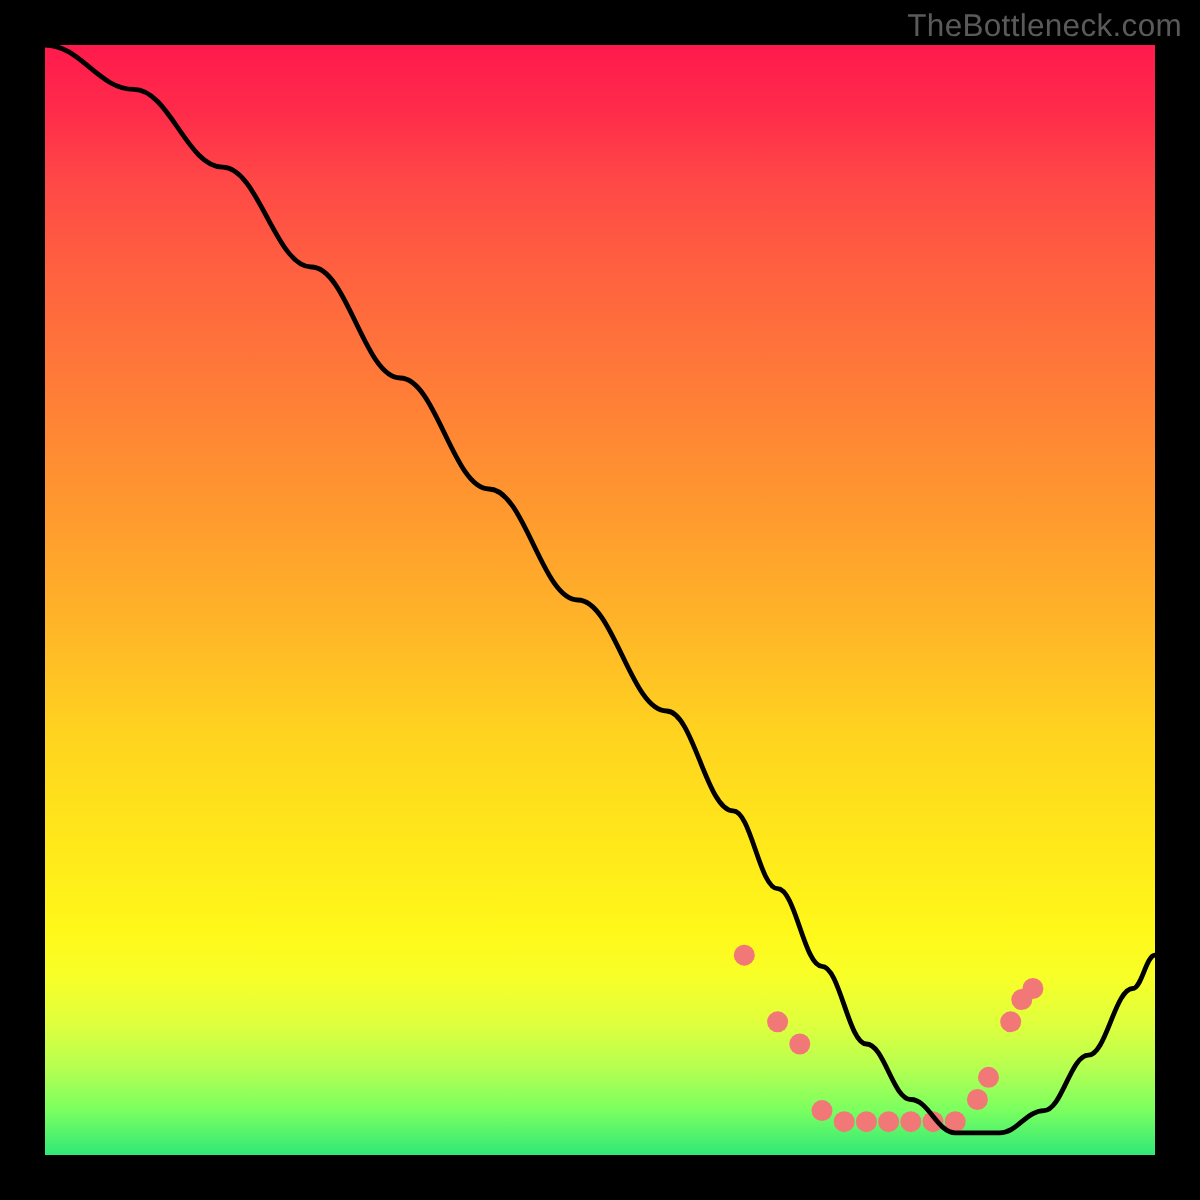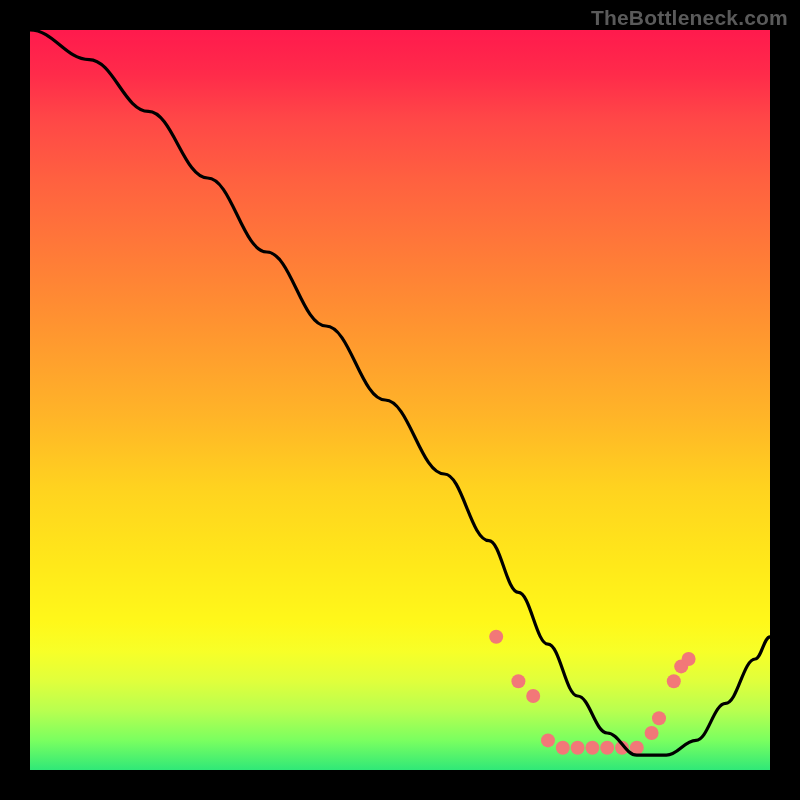--- a/index.html
+++ b/index.html
@@ -41,21 +41,21 @@
       #7aff60 96%,
       #30e878 100%
     );
   }
   .watermark {
     position: absolute;
     top: 6px;
     right: 12px;
     color: #5a5a5a;
     font-size: 21px;
-    font-weight: 700;
+    font-weight: 400;
     letter-spacing: 0.2px;
     user-select: none;
   }
   svg.curve {
     position: absolute;
     left: 0;
     top: 0;
     width: 740px;
     height: 740px;
   }

